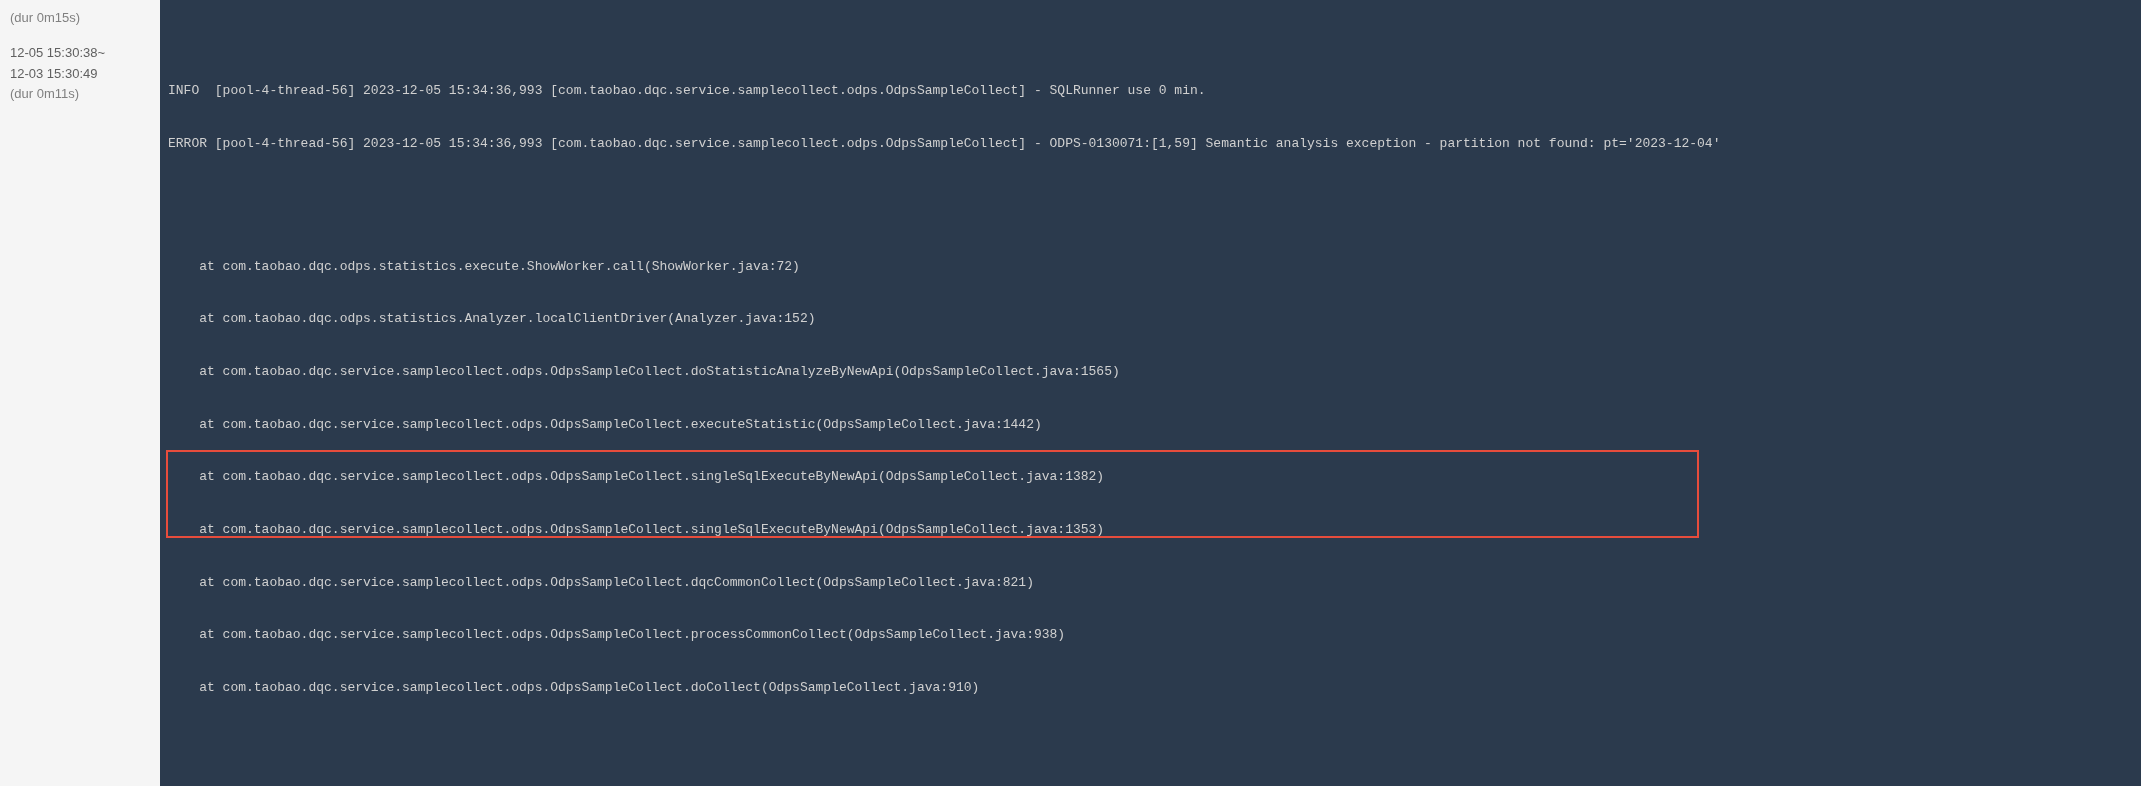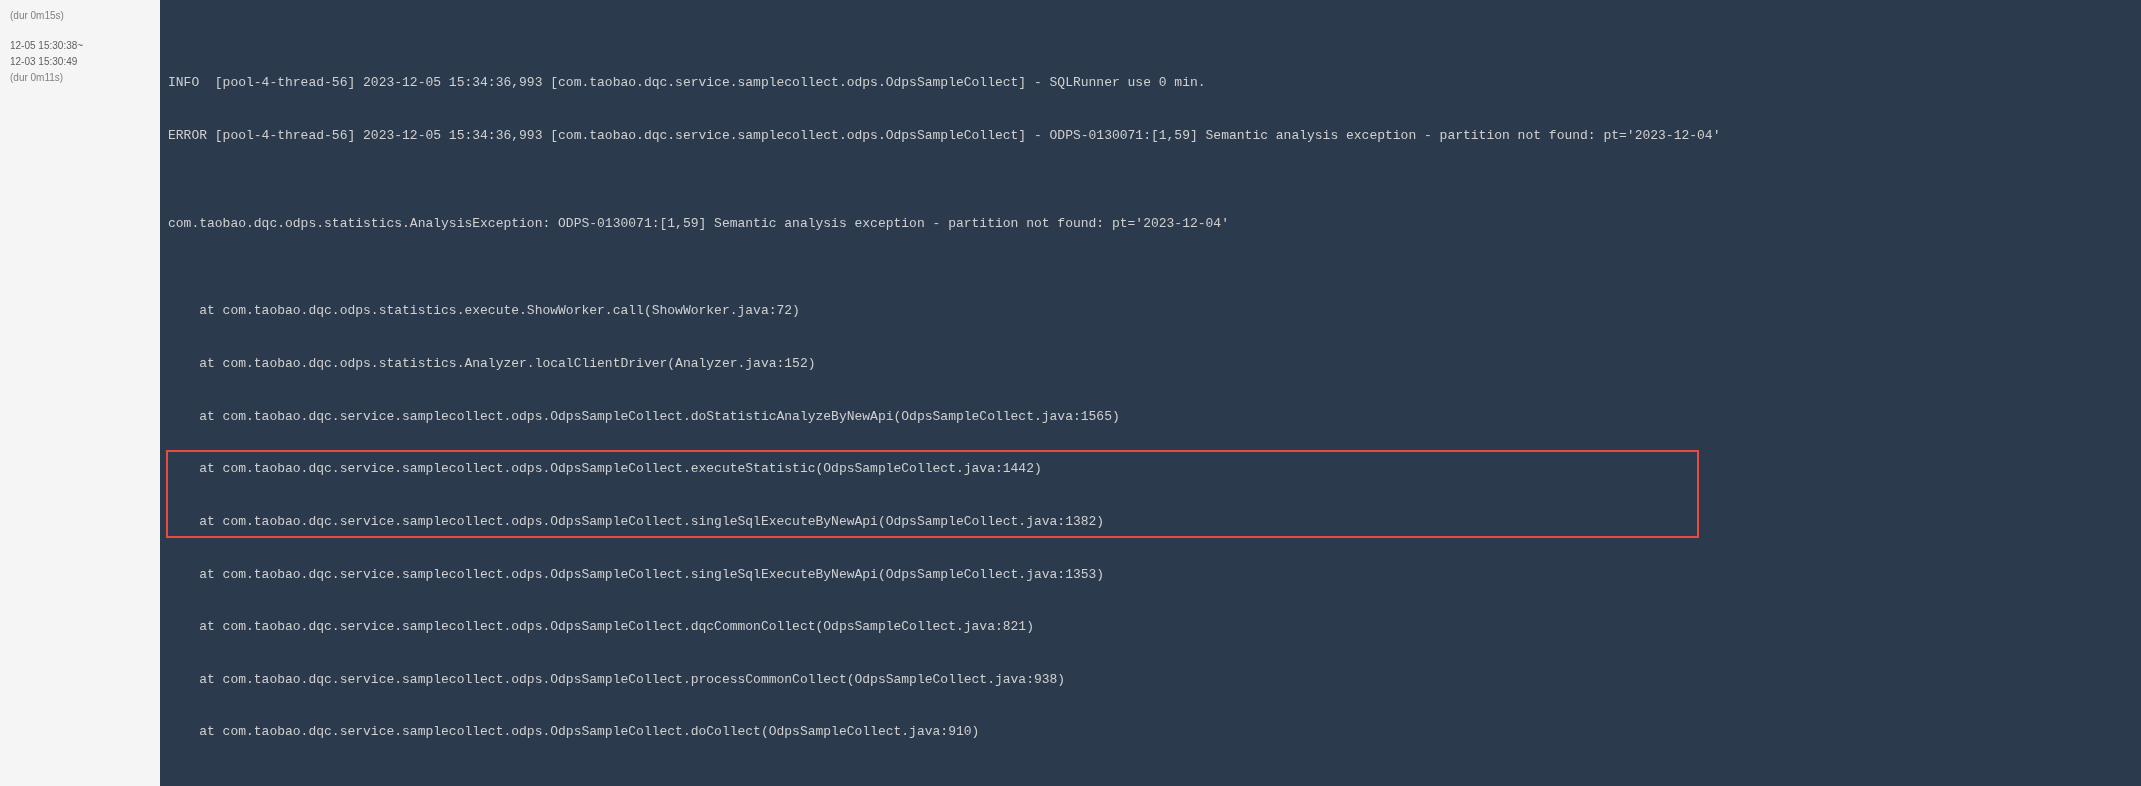--- a/index.html
+++ b/index.html
@@ -16,34 +16,34 @@
       width: 2141px;
       height: 786px;
       overflow: hidden;
     }
     .sidebar {
       width: 160px;
       background: #f5f5f5;
       color: #606060;
       padding: 8px 10px;
       font-family: -apple-system, "Segoe UI", Arial, sans-serif;
-      font-size: 10px;
+      font-size: 13px;
       line-height: 1.6;
       flex-shrink: 0;
     }
     .sidebar .time-block {
       margin-bottom: 14px;
     }
     .sidebar .dur {
       color: #808080;
     }
     .log-area {
       flex: 1;
       background: #2b3a4d;
-      padding: 4px 0 4px 8px;
+      padding: 12px 0 4px 8px;
       white-space: pre;
       line-height: 1.35;
       overflow: hidden;
       position: relative;
     }
     .log-line {
       display: block;
     }
     .highlight-box {
       position: absolute;
@@ -69,21 +69,20 @@
     <div>12-03 15:30:49</div>
     <div class="dur">(dur 0m11s)</div>
   </div>
 </div>
 
 <div class="log-area">
   <span class="log-line"></span>
   <span class="log-line">INFO  [pool-4-thread-56] 2023-12-05 15:34:36,993 [com.taobao.dqc.service.samplecollect.odps.OdpsSampleCollect] - SQLRunner use 0 min.</span>
   <span class="log-line">ERROR [pool-4-thread-56] 2023-12-05 15:34:36,993 [com.taobao.dqc.service.samplecollect.odps.OdpsSampleCollect] - ODPS-0130071:[1,59] Semantic analysis exception - partition not found: pt='2023-12-04'</span>
   <span class="log-line"></span>
-  <span class="log-line">com.taobao.dqc.odps.statistics.AnalysisException: ODPS-0130071:[1,59] Semantic analysis exception - partition not found: pt='2023-12-04'</span>
   <span class="log-line"></span>
   <span class="log-line">    at com.taobao.dqc.odps.statistics.execute.ShowWorker.call(ShowWorker.java:72)</span>
   <span class="log-line">    at com.taobao.dqc.odps.statistics.Analyzer.localClientDriver(Analyzer.java:152)</span>
   <span class="log-line">    at com.taobao.dqc.service.samplecollect.odps.OdpsSampleCollect.doStatisticAnalyzeByNewApi(OdpsSampleCollect.java:1565)</span>
   <span class="log-line">    at com.taobao.dqc.service.samplecollect.odps.OdpsSampleCollect.executeStatistic(OdpsSampleCollect.java:1442)</span>
   <span class="log-line">    at com.taobao.dqc.service.samplecollect.odps.OdpsSampleCollect.singleSqlExecuteByNewApi(OdpsSampleCollect.java:1382)</span>
   <span class="log-line">    at com.taobao.dqc.service.samplecollect.odps.OdpsSampleCollect.singleSqlExecuteByNewApi(OdpsSampleCollect.java:1353)</span>
   <span class="log-line">    at com.taobao.dqc.service.samplecollect.odps.OdpsSampleCollect.dqcCommonCollect(OdpsSampleCollect.java:821)</span>
   <span class="log-line">    at com.taobao.dqc.service.samplecollect.odps.OdpsSampleCollect.processCommonCollect(OdpsSampleCollect.java:938)</span>
   <span class="log-line">    at com.taobao.dqc.service.samplecollect.odps.OdpsSampleCollect.doCollect(OdpsSampleCollect.java:910)</span>

